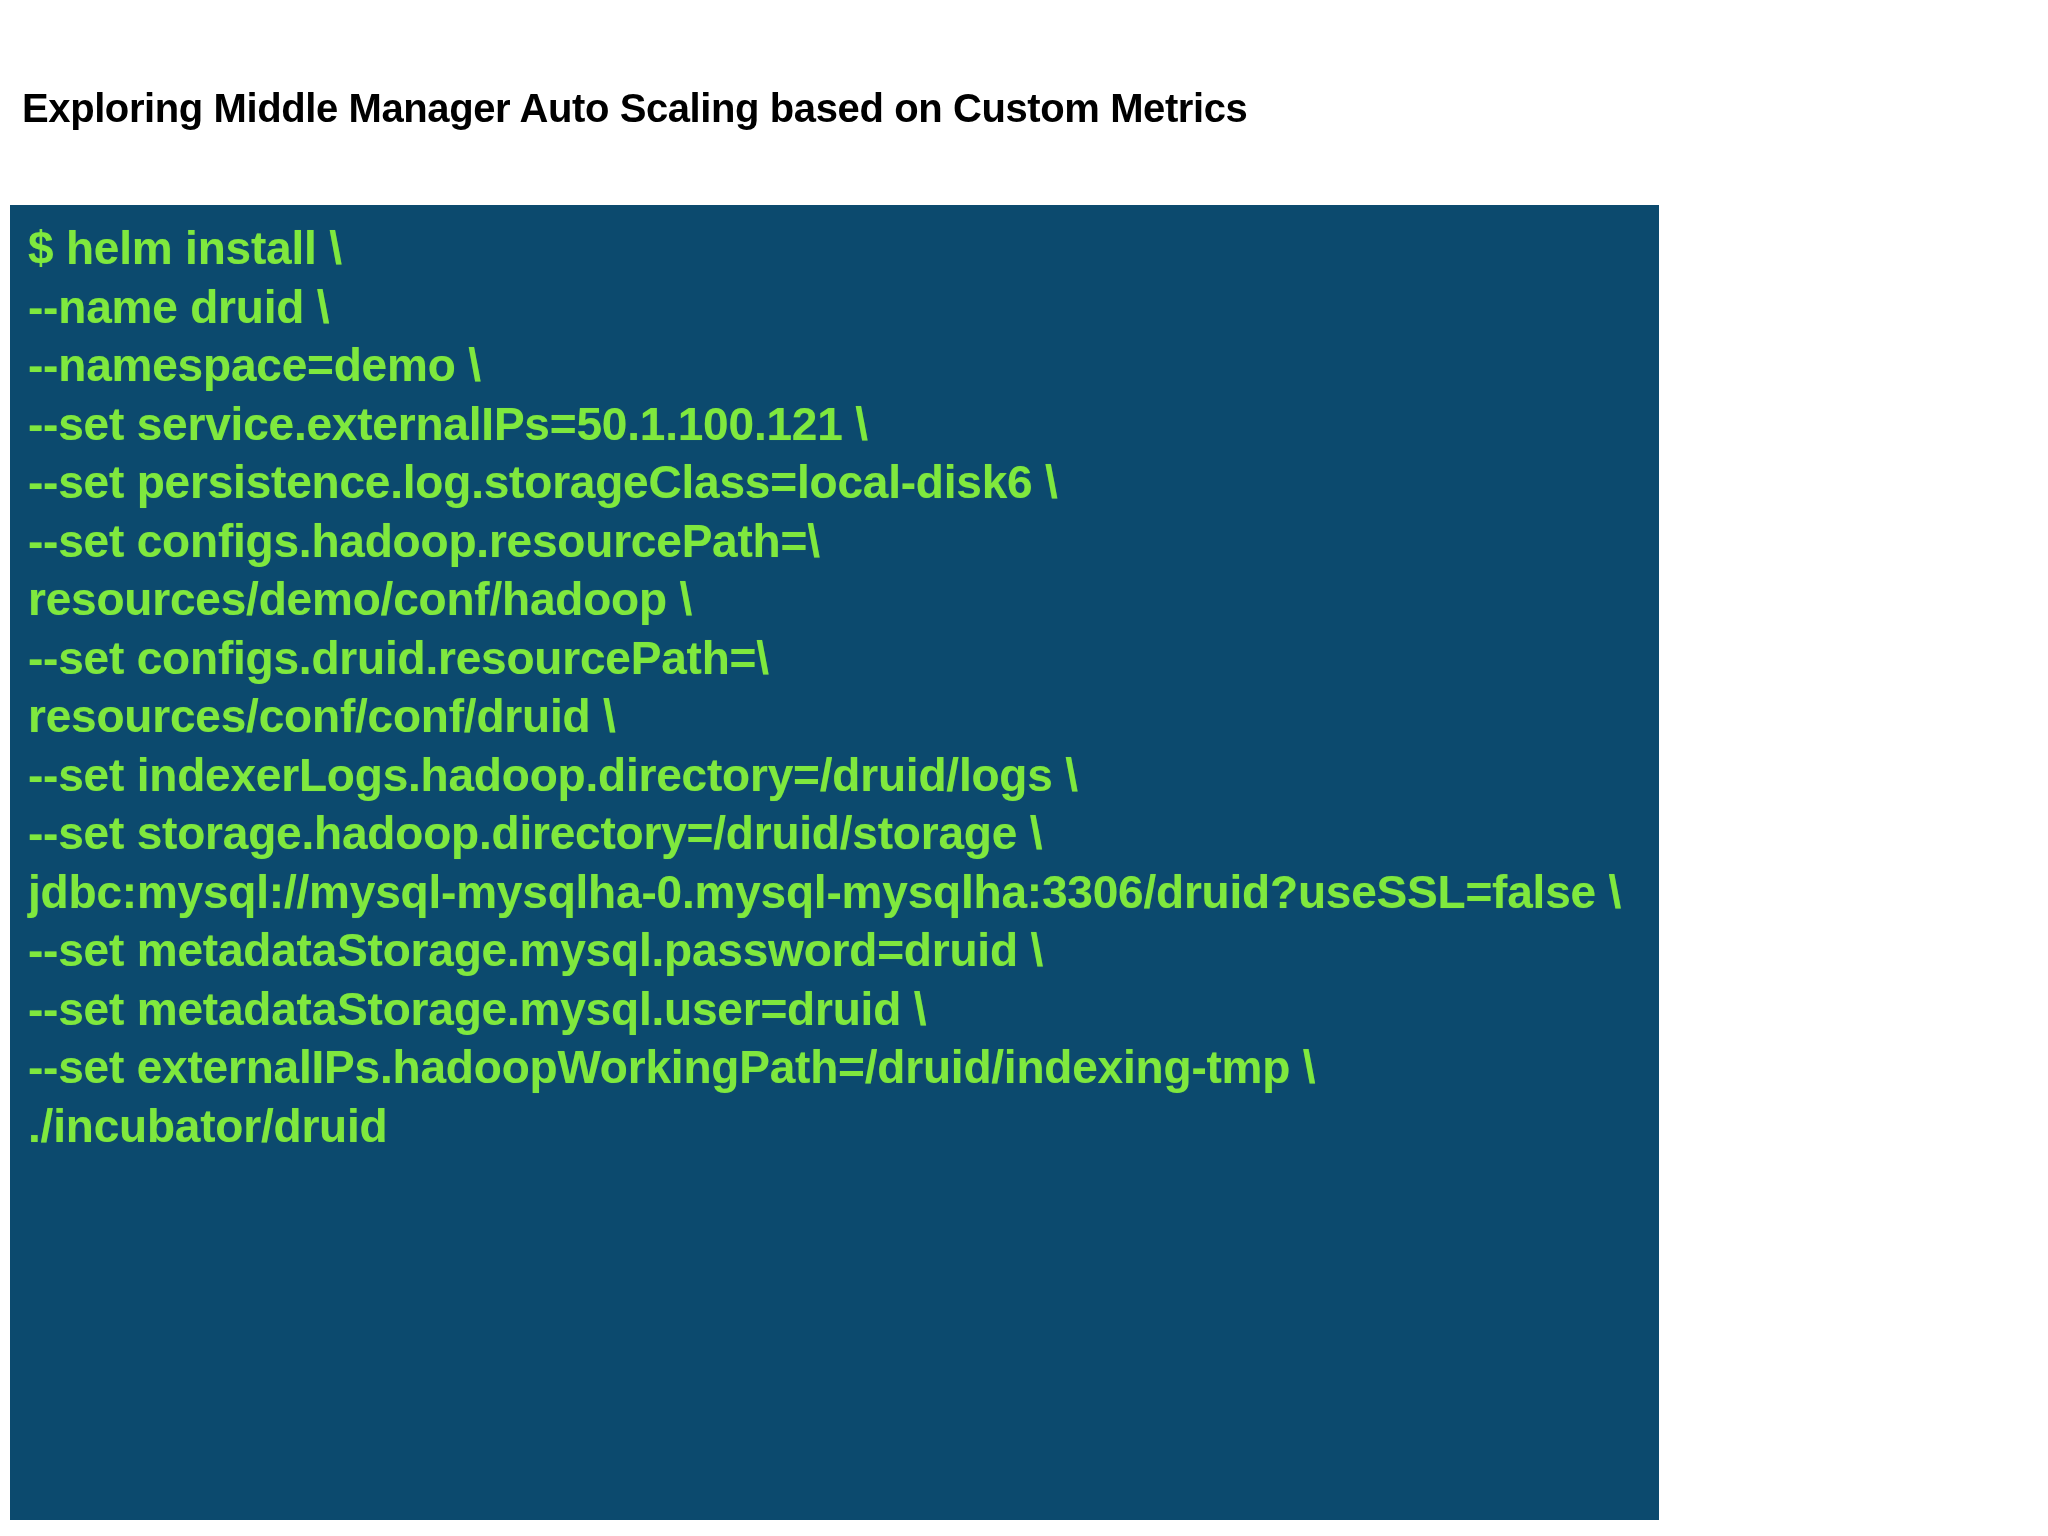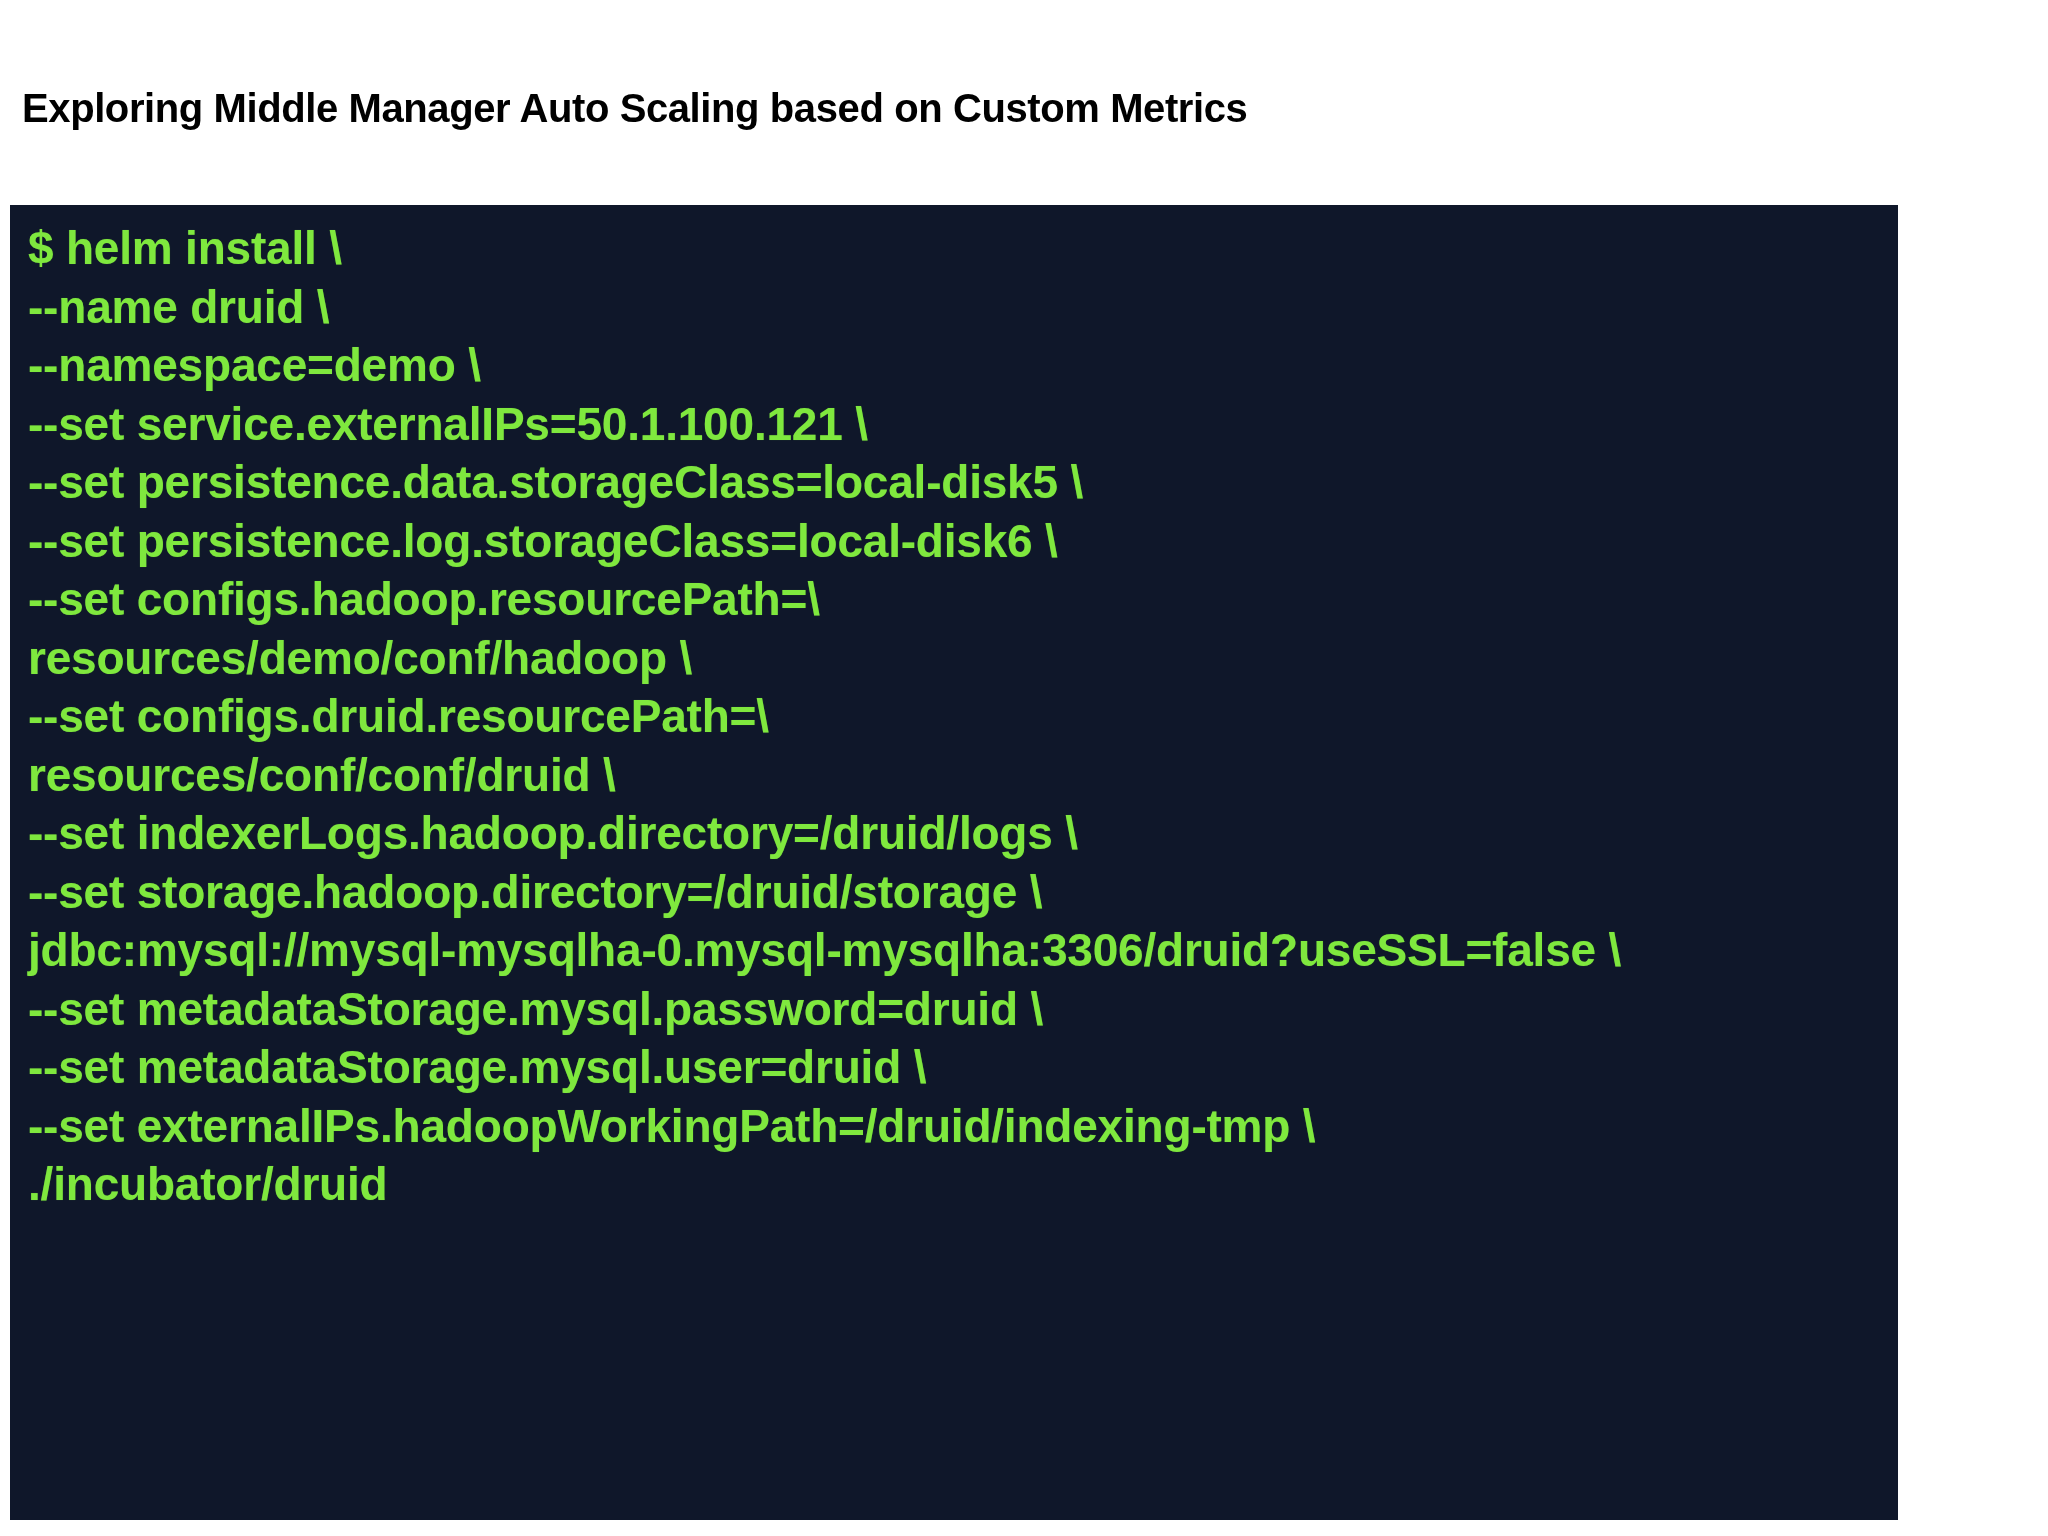--- a/index.html
+++ b/index.html
@@ -32,23 +32,23 @@
     letter-spacing: -0.4px;
     color: #000000;
     white-space: nowrap;
   }
 
   
   .terminal-panel {
     position: absolute;
     left: 10px;
     top: 205px;
-    width: 1888px;
+    width: 1649px;
     height: 1315px;
-    background: #0f172a;
+    background: #0c4a6e;
     overflow: hidden;
     box-sizing: border-box;
     padding: 14px 0 0 0;
   }
 
   .terminal-body {
     display: block;
     margin: 0;
     padding: 0 18px;
   }
@@ -75,21 +75,20 @@
 <div class="slide">
 
   <h1 class="slide-title">Exploring Middle Manager Auto Scaling based on Custom Metrics</h1>
 
   <div class="terminal-panel">
     <code class="terminal-body">
       <span class="code-line is-prompt">$ helm install \</span>
       <span class="code-line">--name druid \</span>
       <span class="code-line">--namespace=demo \</span>
       <span class="code-line">--set service.externalIPs=50.1.100.121 \</span>
-      <span class="code-line">--set persistence.data.storageClass=local-disk5 \</span>
       <span class="code-line">--set persistence.log.storageClass=local-disk6 \</span>
       <span class="code-line">--set configs.hadoop.resourcePath=\</span>
       <span class="code-line">resources/demo/conf/hadoop \</span>
       <span class="code-line">--set configs.druid.resourcePath=\</span>
       <span class="code-line">resources/conf/conf/druid \</span>
       <span class="code-line">--set indexerLogs.hadoop.directory=/druid/logs \</span>
       <span class="code-line">--set storage.hadoop.directory=/druid/storage \</span>
       <span class="code-line">jdbc:mysql://mysql-mysqlha-0.mysql-mysqlha:3306/druid?useSSL=false \</span>
       <span class="code-line">--set metadataStorage.mysql.password=druid \</span>
       <span class="code-line">--set metadataStorage.mysql.user=druid \</span>

